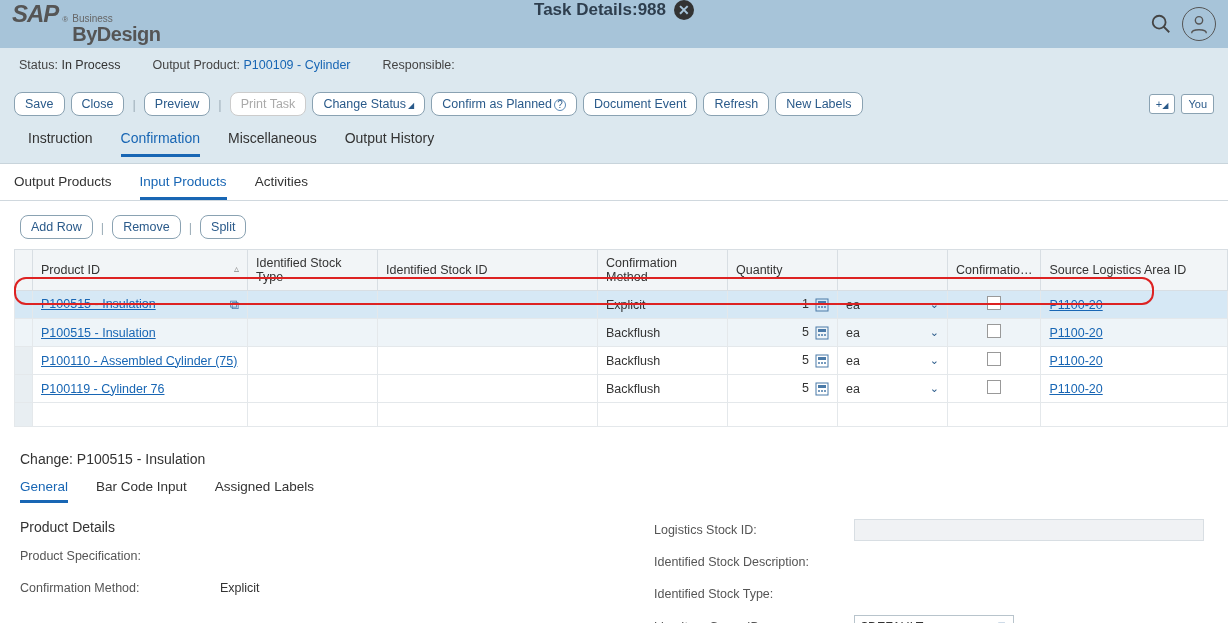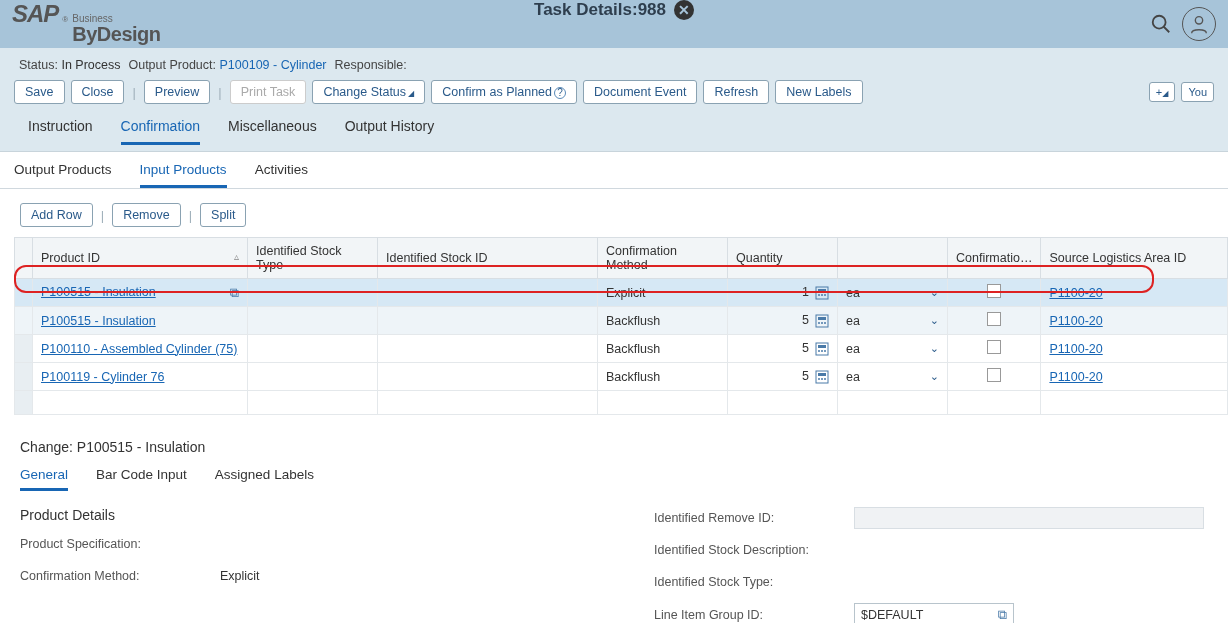--- a/index.html
+++ b/index.html
@@ -12,25 +12,25 @@
 .logo-biz { font-size: 10px; color: #666; }
 .logo-byd { font-size: 20px; color: #555; font-weight: bold; letter-spacing: -0.5px; }
 .title-wrap { position: absolute; left: 50%; transform: translateX(-50%); display: flex; align-items: center; gap: 8px; }
 .title { font-size: 17px; color: #2e3e4e; font-weight: bold; }
 .close-x { width: 20px; height: 20px; background: #333; border-radius: 50%; display: flex; align-items: center; justify-content: center; color: #a7c4d9; font-size: 14px; font-weight: bold; cursor: pointer; }
 .top-right { margin-left: auto; display: flex; align-items: center; gap: 10px; }
 .search-ico svg, .avatar svg { display: block; }
 .avatar { width: 34px; height: 34px; border: 1.5px solid #555; border-radius: 50%; display: flex; align-items: center; justify-content: center; overflow: hidden; }
 
 .subheader { background: #dce8ef; padding: 10px 14px 6px; border-bottom: 1px solid #c8d4db; }
-.status-row { display: flex; gap: 8px; align-items: flex-end; font-size: 12.5px; color: #333; margin-bottom: 8px; padding-left: 5px; }
+.status-row { display: flex; gap: 32px; align-items: flex-end; font-size: 12.5px; color: #333; margin-bottom: 20px; padding-left: 5px; }
 .status-row .lbl { color: #444; }
 .status-row .val-link { color: #1866b4; text-decoration: none; }
 .btn-row { display: flex; align-items: center; gap: 6px; }
-.btn { background: #fff; border: 1px solid #8aa2b2; border-radius: 3px; padding: 4px 10px; font-size: 12.5px; color: #2a5a8a; cursor: pointer; }
+.btn { background: #fff; border: 1px solid #8aa2b2; border-radius: 8px; padding: 4px 10px; font-size: 12.5px; color: #2a5a8a; cursor: pointer; }
 .btn.disabled { color: #aaa; border-color: #ccc; }
 .sep { color: #a0b0bb; margin: 0 2px; }
 .helpq { font-size: 10px; color: #2a5a8a; border: 1px solid #5a8ab8; border-radius: 50%; width: 12px; height: 12px; display: inline-flex; align-items: center; justify-content: center; margin-left: 2px; }
 .right-btns { margin-left: auto; display: flex; gap: 6px; }
 .small-btn { background: #fff; border: 1px solid #8aa2b2; border-radius: 3px; padding: 3px 6px; font-size: 11px; color: #2a5a8a; cursor: pointer; }
 
 .tabs { display: flex; gap: 28px; padding: 14px 14px 0 14px; font-size: 14px; }
 .tabs.main { background: #dce8ef; }
 .tab { padding-bottom: 8px; cursor: pointer; color: #333; }
 .tab.active { color: #1866b4; border-bottom: 3px solid #1866b4; }
@@ -286,21 +286,21 @@
       <div class="form-row">
           <span class="form-lbl">Product Specification:</span>
         </div>
       <div class="form-row">
           <span class="form-lbl">Confirmation Method:</span>
           <span class="form-val">Explicit</span>
         </div>
     </div>
     <div class="form-col">
       <div class="form-row">
-          <span class="form-lbl">Identified Remove ID:</span>
+          <span class="form-lbl">Logistics Stock ID:</span>
           <div class="form-input ro"></div>
         </div>
       <div class="form-row">
           <span class="form-lbl">Identified Stock Description:</span>
         </div>
       <div class="form-row">
           <span class="form-lbl">Identified Stock Type:</span>
         </div>
       <div class="form-row">
           <span class="form-lbl">Line Item Group ID:</span>

